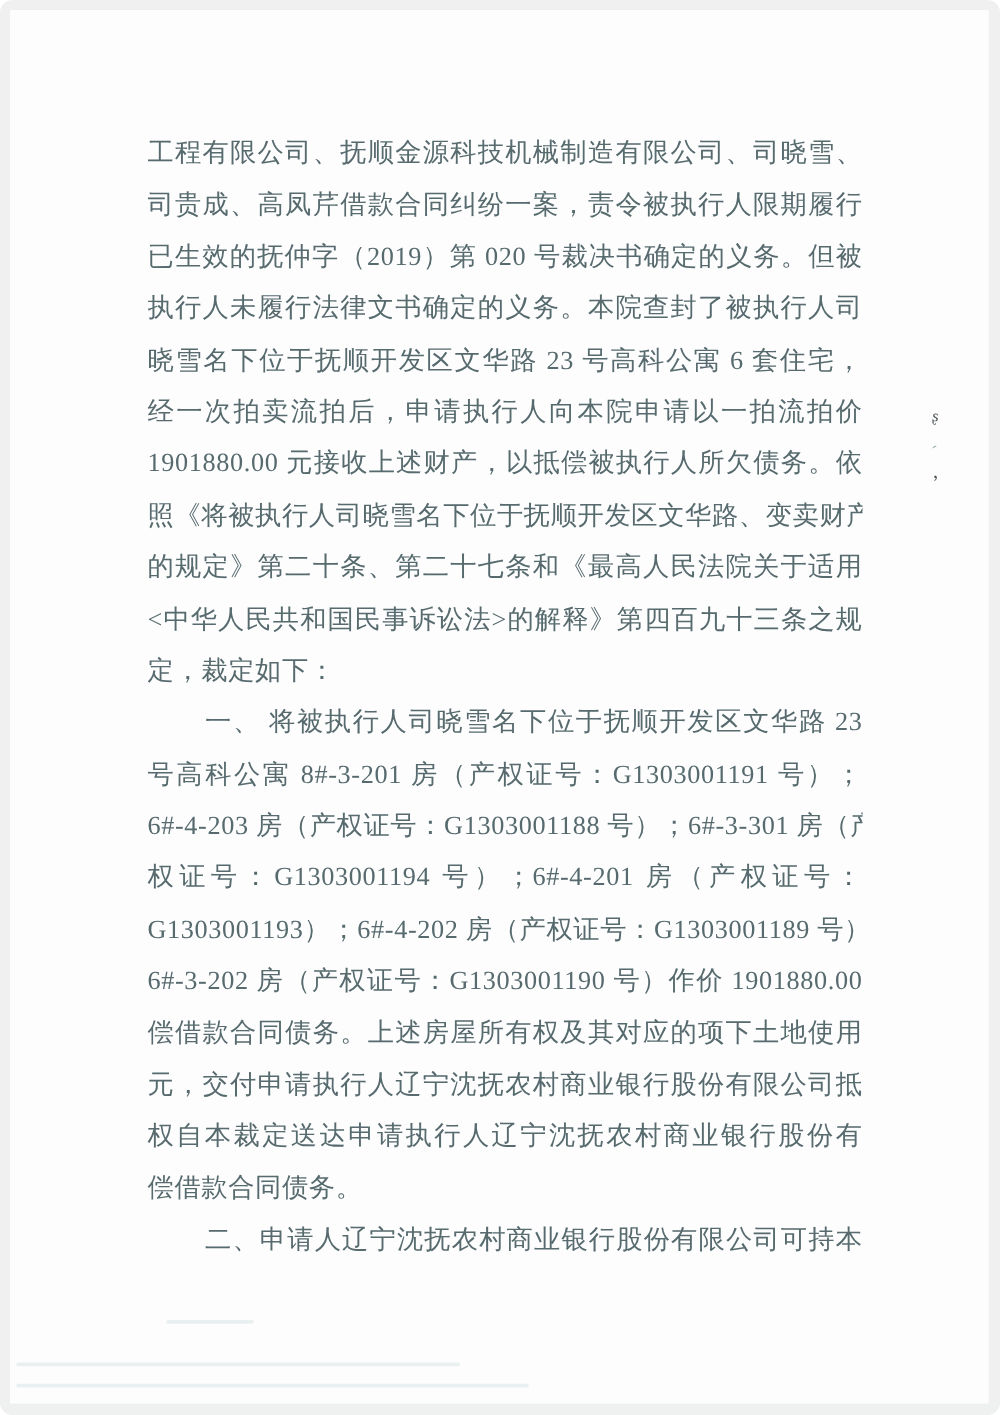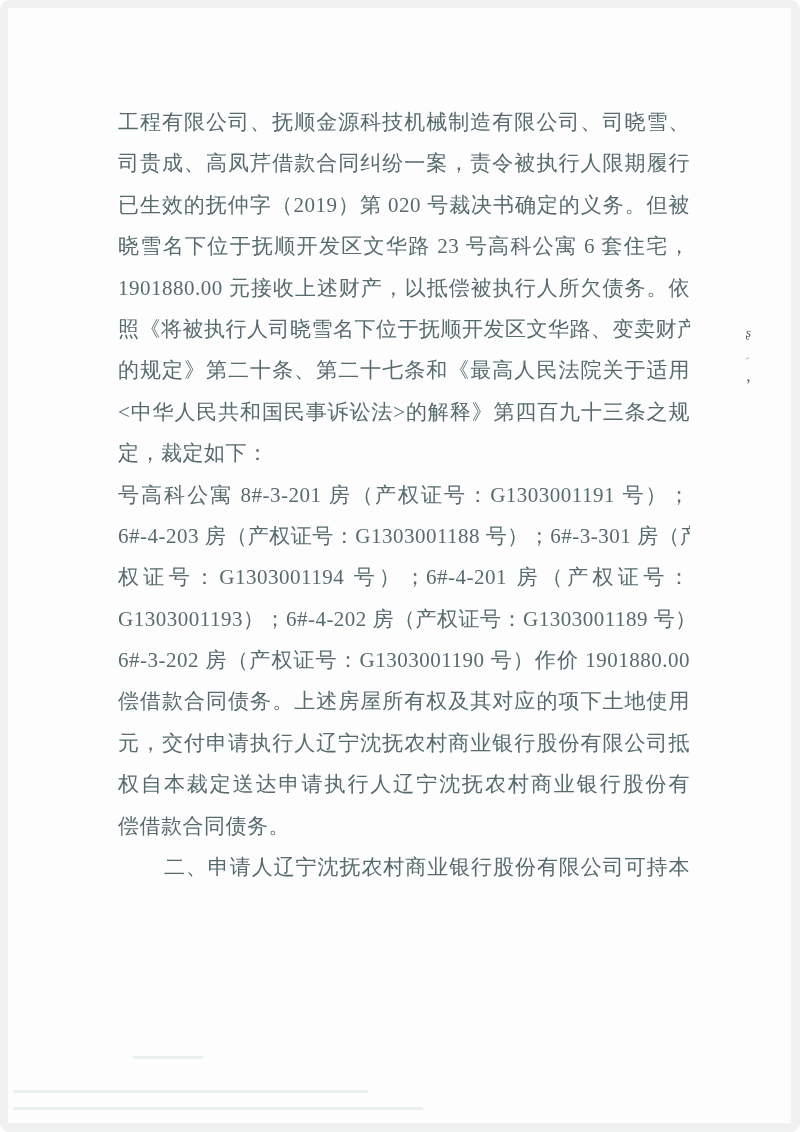--- a/index.html
+++ b/index.html
@@ -79,26 +79,29 @@
 </head>
 <body>
 
 <div class="canvas">
   <div class="paper">
 
     <div class="doc-body">
         <div class="line">工程有限公司、抚顺金源科技机械制造有限公司、司晓雪、</div>
         <div class="line">司贵成、高凤芹借款合同纠纷一案，责令被执行人限期履行</div>
         <div class="line">已生效的抚仲字（2019）第 020 号裁决书确定的义务。但被</div>
+        <div class="line">执行人未履行法律文书确定的义务。本院查封了被执行人司</div>
         <div class="line">晓雪名下位于抚顺开发区文华路 23 号高科公寓 6 套住宅，</div>
+        <div class="line">经一次拍卖流拍后，申请执行人向本院申请以一拍流拍价</div>
         <div class="line">1901880.00 元接收上述财产，以抵偿被执行人所欠债务。依</div>
         <div class="line">照《将被执行人司晓雪名下位于抚顺开发区文华路、变卖财产</div>
         <div class="line">的规定》第二十条、第二十七条和《最高人民法院关于适用</div>
         <div class="line">&lt;中华人民共和国民事诉讼法&gt;的解释》第四百九十三条之规</div>
         <div class="line no-fill">定，裁定如下：</div>
+        <div class="line indent">一、 将被执行人司晓雪名下位于抚顺开发区文华路 23</div>
         <div class="line">号高科公寓 8#-3-201 房（产权证号：G1303001191 号）；</div>
         <div class="line">6#-4-203 房（产权证号：G1303001188 号）；6#-3-301 房（产</div>
         <div class="line">权证号：G1303001194 号）；6#-4-201 房（产权证号：</div>
         <div class="line">G1303001193）；6#-4-202 房（产权证号：G1303001189 号）；</div>
         <div class="line">6#-3-202 房（产权证号：G1303001190 号）作价 1901880.00</div>
         <div class="line">偿借款合同债务。上述房屋所有权及其对应的项下土地使用</div>
         <div class="line">元，交付申请执行人辽宁沈抚农村商业银行股份有限公司抵</div>
         <div class="line">权自本裁定送达申请执行人辽宁沈抚农村商业银行股份有</div>
         <div class="line no-fill">偿借款合同债务。</div>
         <div class="line indent">二、申请人辽宁沈抚农村商业银行股份有限公司可持本</div>

